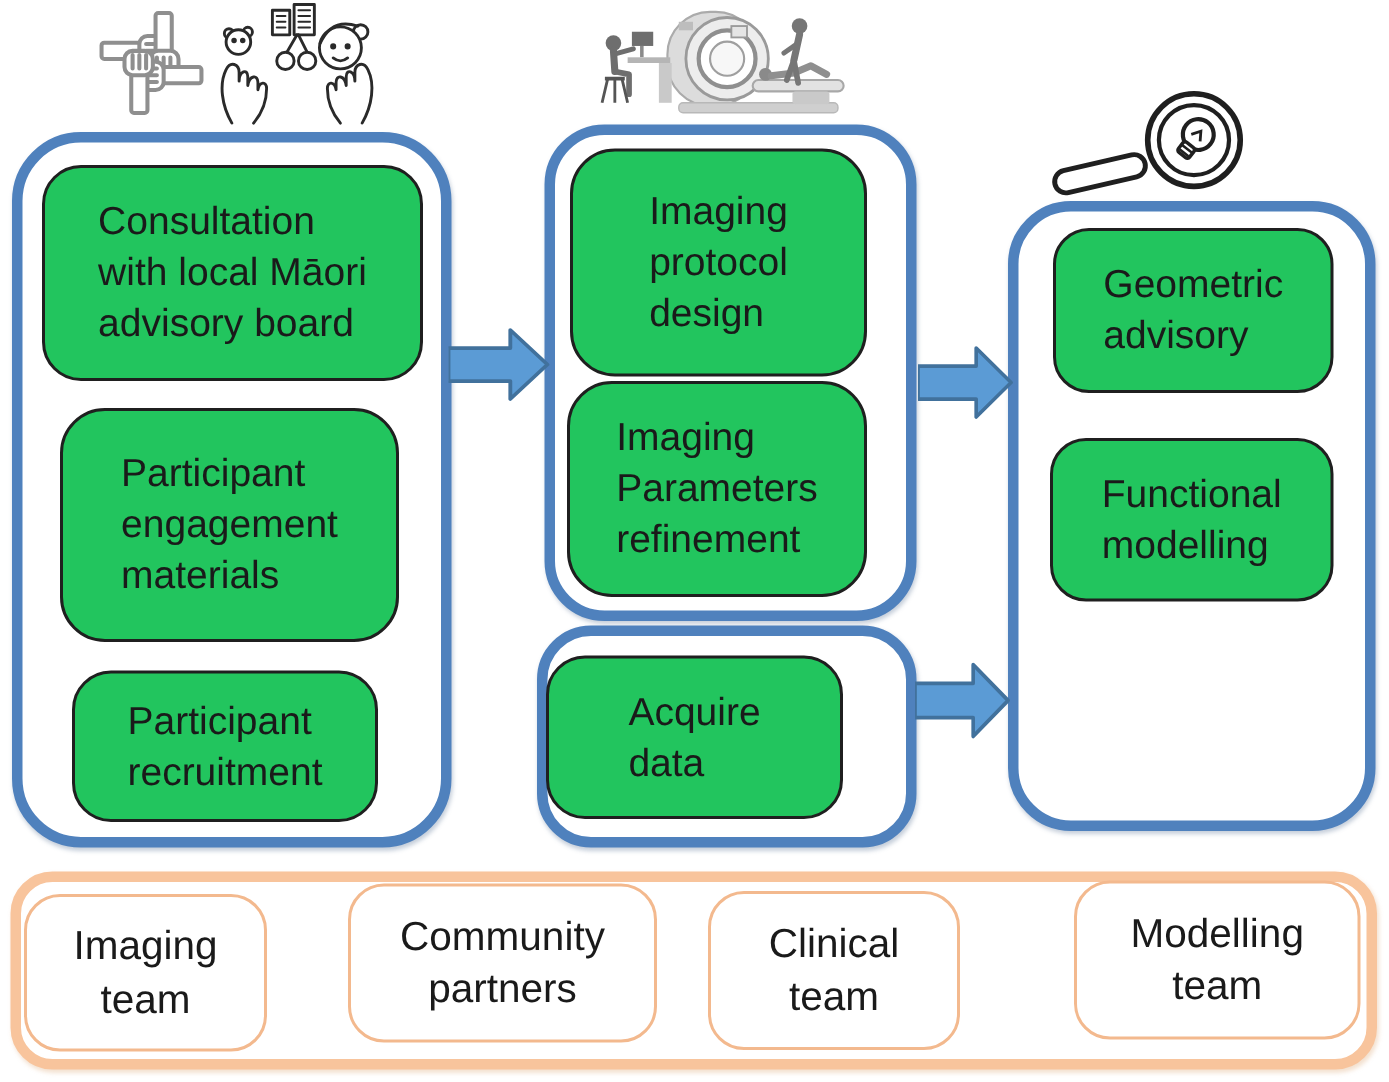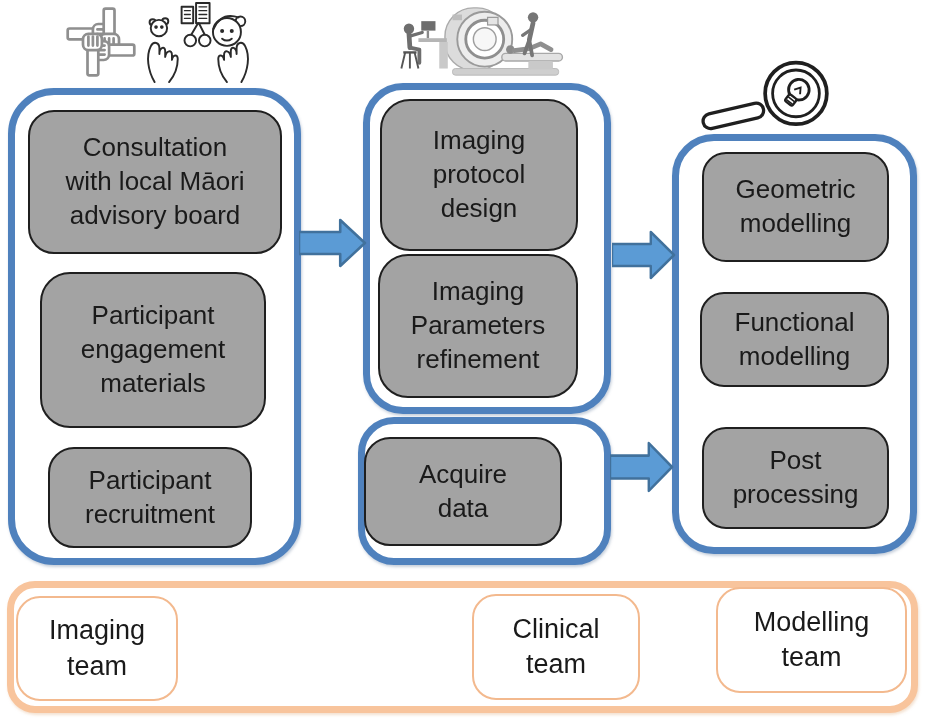--- a/index.html
+++ b/index.html
@@ -6,23 +6,23 @@
   .stage{
     position:relative;width:926px;height:721px;background:#ffffff;overflow:hidden;
     font-family:"Liberation Sans","DejaVu Sans",sans-serif;color:#1a1a1a;
   }
   .group{
     position:absolute;box-sizing:border-box;background:#fff;
     border:7px solid #4f81bd;border-radius:44px;
     box-shadow:1px 2px 3px rgba(90,115,150,.35), inset 0 1px 0 rgba(255,255,255,.35);
   }
   .node{
-    position:absolute;box-sizing:border-box;background:#a3a3a3;
+    position:absolute;box-sizing:border-box;background:#22c55e;
     border:2.5px solid #1f1f1f;border-radius:26px;
-    display:flex;align-items:center;justify-content:center;text-align:center;
+    display:flex;align-items:center;justify-content:center;text-align:left;
     font-size:26px;line-height:1.3;padding:4px 8px;
   }
   .label{white-space:pre-line;}
   .band{
     position:absolute;box-sizing:border-box;background:#fff;
     border:7px solid #f8c49c;border-radius:28px;
     box-shadow:1px 2px 3px rgba(220,170,120,.35);
   }
   .team{
     position:absolute;box-sizing:border-box;background:#fff;
@@ -156,47 +156,47 @@
 refinement</span>
   </div>
 
   <div class="node" style="left:364px;top:437px;width:198px;height:109px">
     <span class="label">Acquire
 data</span>
   </div>
 
   <div class="node" style="left:702px;top:152px;width:187px;height:110px;border-radius:24px">
     <span class="label">Geometric
-modelling</span>
-  </div>
-  <div class="node" style="left:700px;top:292px;width:189px;height:95px;border-radius:24px">
+advisory</span>
+  </div>
+  <div class="node" style="left:700px;top:292px;width:189px;height:109px;border-radius:24px">
     <span class="label">Functional
 modelling</span>
-  </div>
-  <div class="node" style="left:702px;top:427px;width:187px;height:102px;border-radius:24px">
-    <span class="label">Post
-processing</span>
   </div>
 
   <svg class="arrow" style="left:299px;top:217px" width="68" height="52" viewBox="0 0 66 52" preserveAspectRatio="none">
     <polygon points="0,15 40,15 40,3 64,26 40,49 40,37 0,37" fill="#5b9bd5" stroke="#41719c" stroke-width="2.5" stroke-linejoin="round"></polygon>
   </svg>
   <svg class="arrow" style="left:612px;top:229px" width="64" height="52" viewBox="0 0 66 52" preserveAspectRatio="none">
     <polygon points="0,15 40,15 40,3 64,26 40,49 40,37 0,37" fill="#5b9bd5" stroke="#41719c" stroke-width="2.5" stroke-linejoin="round"></polygon>
   </svg>
   <svg class="arrow" style="left:610px;top:440px" width="64" height="54" viewBox="0 0 66 52" preserveAspectRatio="none">
     <polygon points="0,15 40,15 40,3 64,26 40,49 40,37 0,37" fill="#5b9bd5" stroke="#41719c" stroke-width="2.5" stroke-linejoin="round"></polygon>
   </svg>
 
   <div class="band" style="left:7px;top:581px;width:911px;height:132px"></div>
 
   <div class="team" style="left:16px;top:596px;width:162px;height:105px">
     <span class="label">Imaging
 team</span>
   </div>
+  <div class="team" style="left:232px;top:589px;width:206px;height:106px">
+    <span class="label">Community
+partners</span>
+  </div>
   <div class="team" style="left:472px;top:594px;width:168px;height:106px">
     <span class="label">Clinical
 team</span>
   </div>
   <div class="team" style="left:716px;top:587px;width:191px;height:106px">
     <span class="label">Modelling
 team</span>
   </div>
 
 </div>

